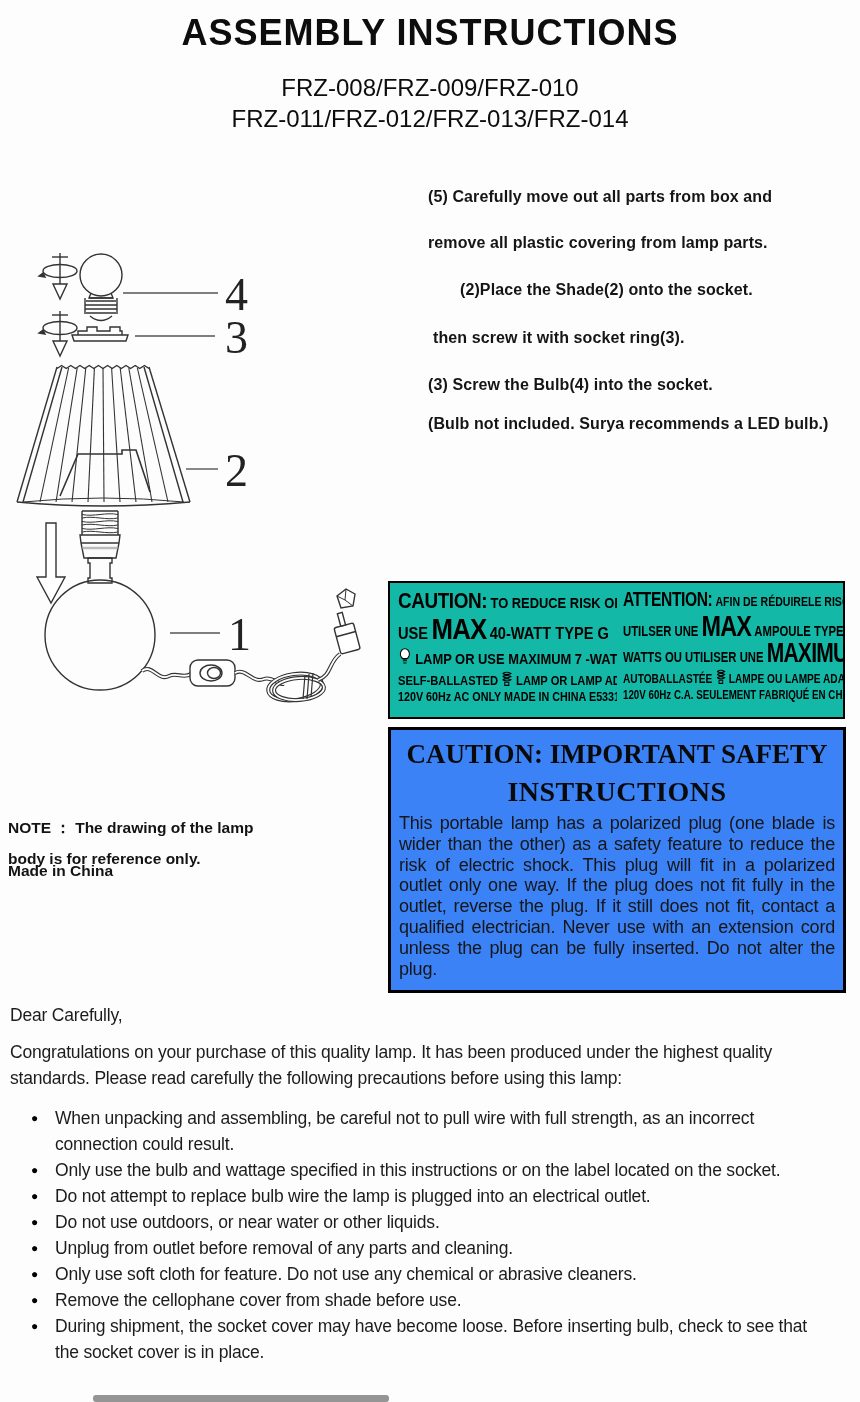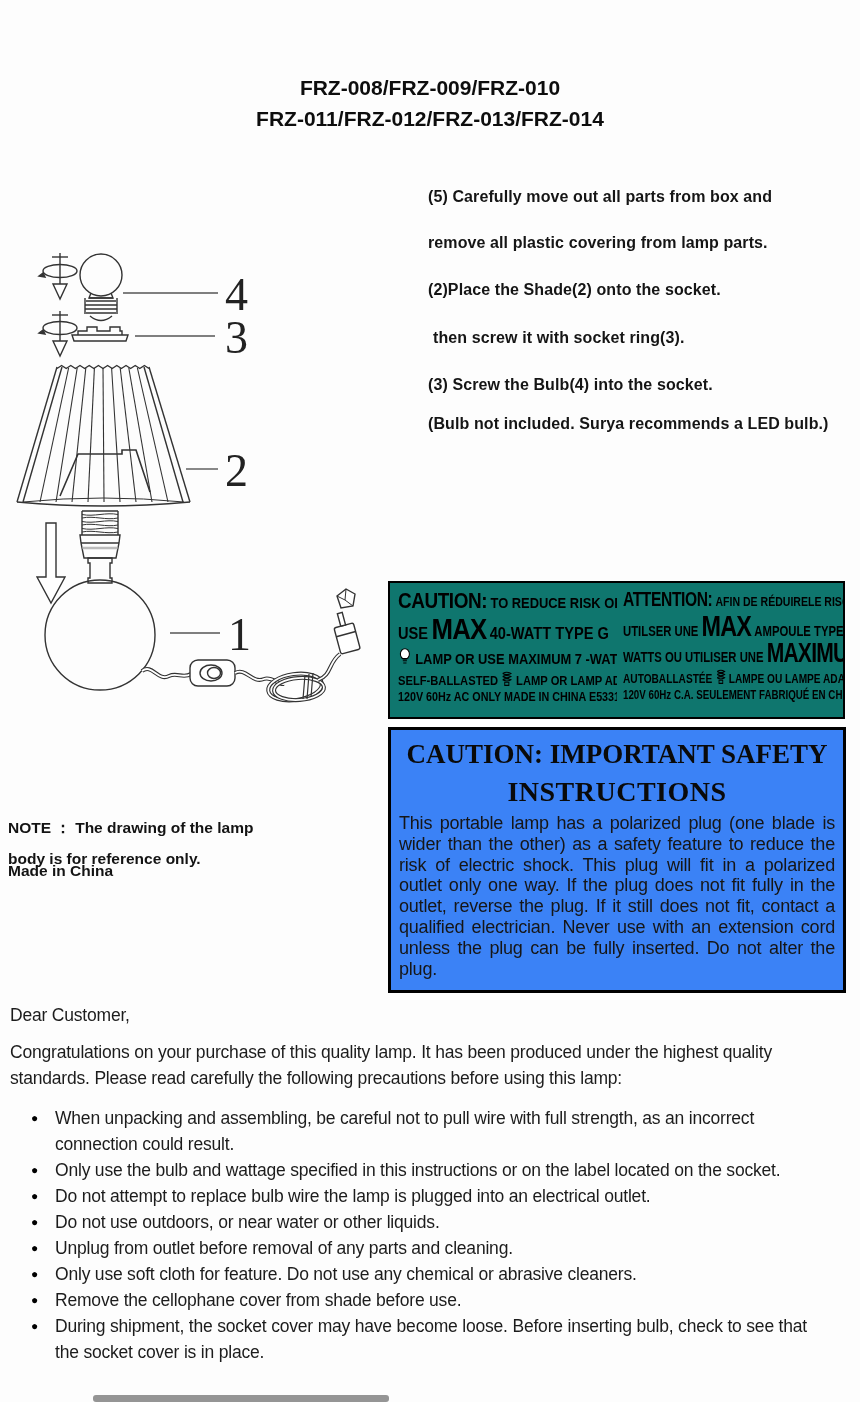--- a/index.html
+++ b/index.html
@@ -2,33 +2,33 @@
 <html><head>
 <meta charset="utf-8">
 <style>
   html,body{margin:0;padding:0;background:#e8e8e8;}
   .page{position:relative;width:860px;height:1402px;background:#fdfdfd;overflow:hidden;
         font-family:"Liberation Sans", sans-serif;color:#111;}
   
   .title{position:absolute;left:0;top:12px;width:100%;text-align:center;
          font-size:36px;font-weight:bold;letter-spacing:1px;color:#0d0d0d;}
   .models{position:absolute;left:0;top:72px;width:100%;text-align:center;
-          font-size:21px;font-weight:bold;line-height:31px;color:#0d0d0d;}
+          font-size:24px;font-weight:normal;line-height:31px;color:#0d0d0d;}
   
   .diagram{position:absolute;left:0;top:235px;width:420px;height:500px;}
   
   .steps{position:absolute;left:428px;top:188px;width:428px;height:280px;
          font-size:16px;font-weight:bold;letter-spacing:.1px;color:#151515;}
   .steps .st{position:absolute;left:0;white-space:nowrap;}
-  .st1{top:0;}   .st2{top:46px;}  .st3{top:93px;}
+  .st1{top:0;}   .st2{top:46px;}  .st3{top:93px;margin-left:32px;}
   .st4{top:141px;padding-left:5px;text-align:center;} .st5{top:188px;}
   .st6{top:224px;white-space:normal;width:418px;line-height:23.5px;}
   
   .cl-box{position:absolute;left:388px;top:581px;width:457px;height:138px;
-          border:2.5px solid #000;box-sizing:border-box;background:#0f766e;
+          border:2.5px solid #000;box-sizing:border-box;background:#14b8a6;
           display:flex;}
   .cl-col{flex:0 0 50%;box-sizing:border-box;padding:5px 2px 3px 8px;overflow:hidden;}
   .cl-col.fr{padding-left:6px;}
   .cl-scale{transform:scaleX(.86);transform-origin:0 0;width:116%;}
   .fr .cl-scale{transform:scaleX(.78);width:128%;}
   .cl-row{display:flex;align-items:baseline;gap:4px;white-space:nowrap;
           font-weight:bold;color:#000;}
   .cl-big{font-size:22px;letter-spacing:-.5px;}
   .cl-max{font-size:30px;line-height:26px;letter-spacing:-1px;}
   .cl-maximum{font-size:27px;line-height:24px;letter-spacing:-1px;}
@@ -61,20 +61,21 @@
   
   .artifact{position:absolute;left:93px;top:1395px;width:296px;height:7px;background:#2e2e2e;
             opacity:.5;border-radius:3px;}
   svg text{font-family:"Liberation Serif", serif;}
 </style>
 </head>
 <body>
 
 <div class="page">
 
+  <div class="title">ASSEMBLY INSTRUCTIONS</div>
   <div class="models">
     <div>FRZ-008/FRZ-009/FRZ-010</div>
     <div>FRZ-011/FRZ-012/FRZ-013/FRZ-014</div>
   </div>
 
   <div class="diagram">
     <svg width="420" height="500" viewBox="0 0 420 500" fill="none" stroke="#333" stroke-width="1.4">
 
       <g>
         <line x1="52" y1="22" x2="68" y2="22"></line>
@@ -265,21 +266,21 @@
     <div class="sf-body">This portable lamp has a polarized plug (one blade is wider than the other) as a safety feature to reduce the risk of electric shock. This plug will fit in a polarized outlet only one way. If the plug does not fit fully in the outlet, reverse the plug. If it still does not fit, contact a qualified electrician. Never use with an extension cord unless the plug can be fully inserted. Do not alter the plug.</div>
   </div>
 
   <div class="note">
     <div>NOTE ： The drawing of the lamp</div>
     <div>body is for reference only.</div>
   </div>
   <div class="madein">Made in China</div>
 
   <div class="letter">
-    <p class="salutation">Dear Customer,</p>
+    <p class="salutation">Dear Carefully,</p>
     <p class="intro">Congratulations on your purchase of this quality lamp. It has been produced under the highest quality standards. Please read carefully the following precautions before using this lamp:</p>
     <div class="plist">
       <div class="prow">
         <span class="pdot">●</span>
         <span class="ptxt">When unpacking and assembling, be careful not to pull wire with full strength, as an incorrect connection could result.</span>
       </div>
       <div class="prow">
         <span class="pdot">●</span>
         <span class="ptxt">Only use the bulb and wattage specified in this instructions or on the label located on the socket.</span>
       </div>

